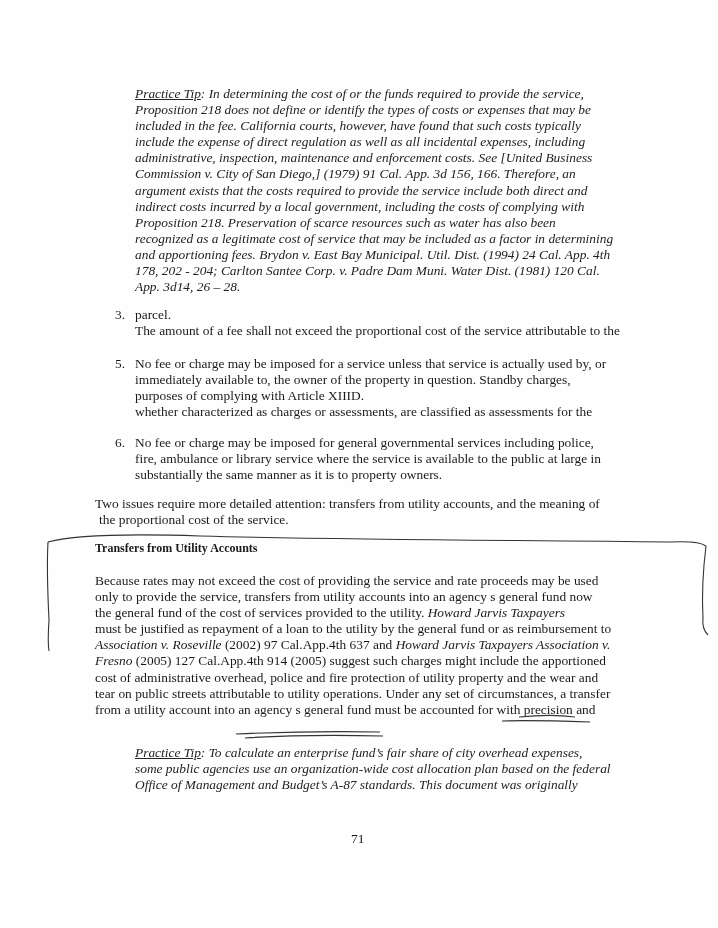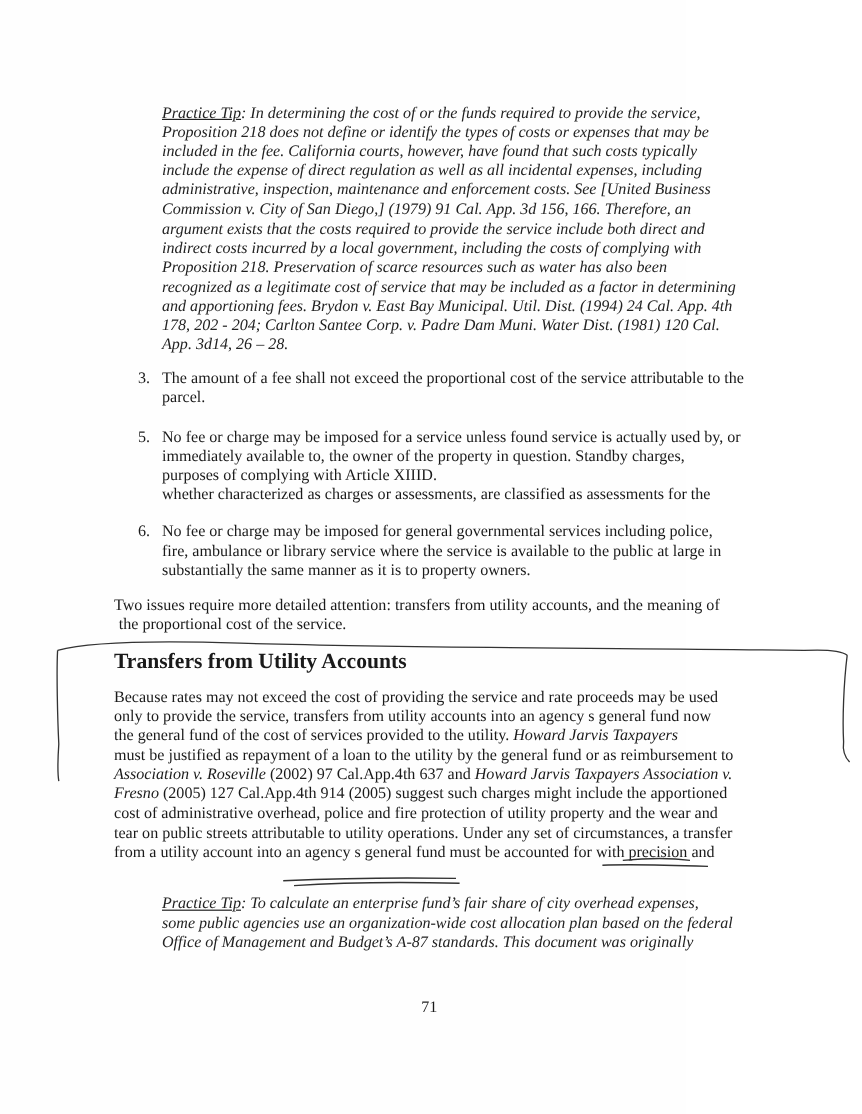--- a/index.html
+++ b/index.html
@@ -7,21 +7,21 @@
          font-family: "Liberation Serif", "DejaVu Serif", serif; color: #1a1a1a; }
   .page { position: absolute; left: 0; top: 0; width: 572px; height: 928px; background: #fefefe; }
   .tip { position: absolute; left: 135px; width: 495px; font-style: italic;
          font-size: 13.4px; line-height: 16.1px; color: #222; }
   .tip .lbl { text-decoration: underline; }
   .line { white-space: nowrap; display: block; }
   .item { position: absolute; left: 115px; width: 520px; font-size: 13.4px; line-height: 16.1px; }
   .item .num { position: absolute; left: 0; top: 0; }
   .item .txt { position: absolute; left: 20px; }
   .para { position: absolute; left: 95px; width: 540px; font-size: 13.4px; line-height: 16.1px; }
-  .heading { position: absolute; left: 95px; top: 541px; font-weight: bold; font-size: 18px; }
+  .heading { position: absolute; left: 95px; top: 541px; font-weight: bold; font-size: 12px; }
   .pageno { position: absolute; left: 351px; top: 831px; font-size: 13.4px; }
   i { font-style: italic; }
   svg.marks { position: absolute; left: 0; top: 0; width: 718px; height: 928px; pointer-events: none; }
 </style>
 </head>
 <body>
 
 <div class="page">
 
   <div class="tip" style="top:86px;">
@@ -36,29 +36,29 @@
     <span class="line">Proposition 218.  Preservation of scarce resources such as water has also been</span>
     <span class="line">recognized as a legitimate cost of service that may be included as a factor in determining</span>
     <span class="line">and apportioning fees. Brydon v. East Bay Municipal. Util. Dist. (1994) 24 Cal. App. 4th</span>
     <span class="line">178, 202 - 204; Carlton Santee Corp. v. Padre Dam Muni. Water Dist. (1981) 120 Cal.</span>
     <span class="line">App. 3d14,  26 – 28.</span>
   </div>
 
   <div class="item" style="top:307px;">
     <span class="num">3.</span>
     <div class="txt">
+      <span class="line">parcel.</span>
       <span class="line">The amount of a fee shall not exceed the proportional cost of the service attributable to the</span>
-      <span class="line">parcel.</span>
     </div>
   </div>
 
   <div class="item" style="top:356px;">
     <span class="num">5.</span>
     <div class="txt">
-      <span class="line">No fee or charge may be imposed for a service unless found service is actually used by, or</span>
+      <span class="line">No fee or charge may be imposed for a service unless that service is actually used by, or</span>
       <span class="line">immediately available to, the owner of the property in question.  Standby charges,</span>
       <span class="line">purposes of complying with Article XIIID.</span>
       <span class="line">whether characterized as charges or assessments, are classified as assessments for the</span>
     </div>
   </div>
 
   <div class="item" style="top:435px;">
     <span class="num">6.</span>
     <div class="txt">
       <span class="line">No fee or charge may be imposed for general governmental services including police,</span>

